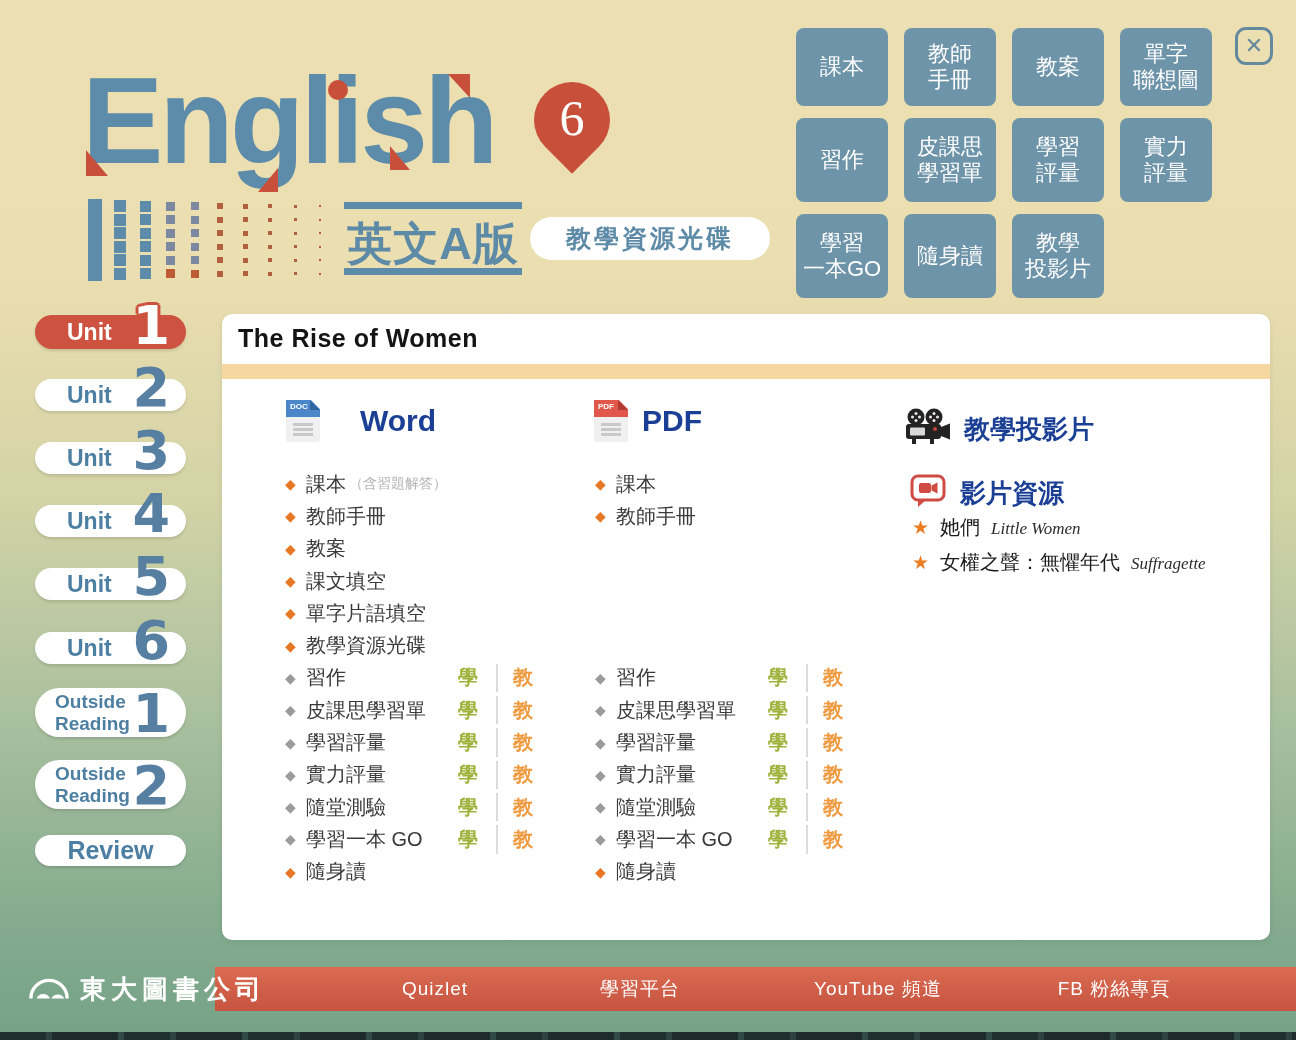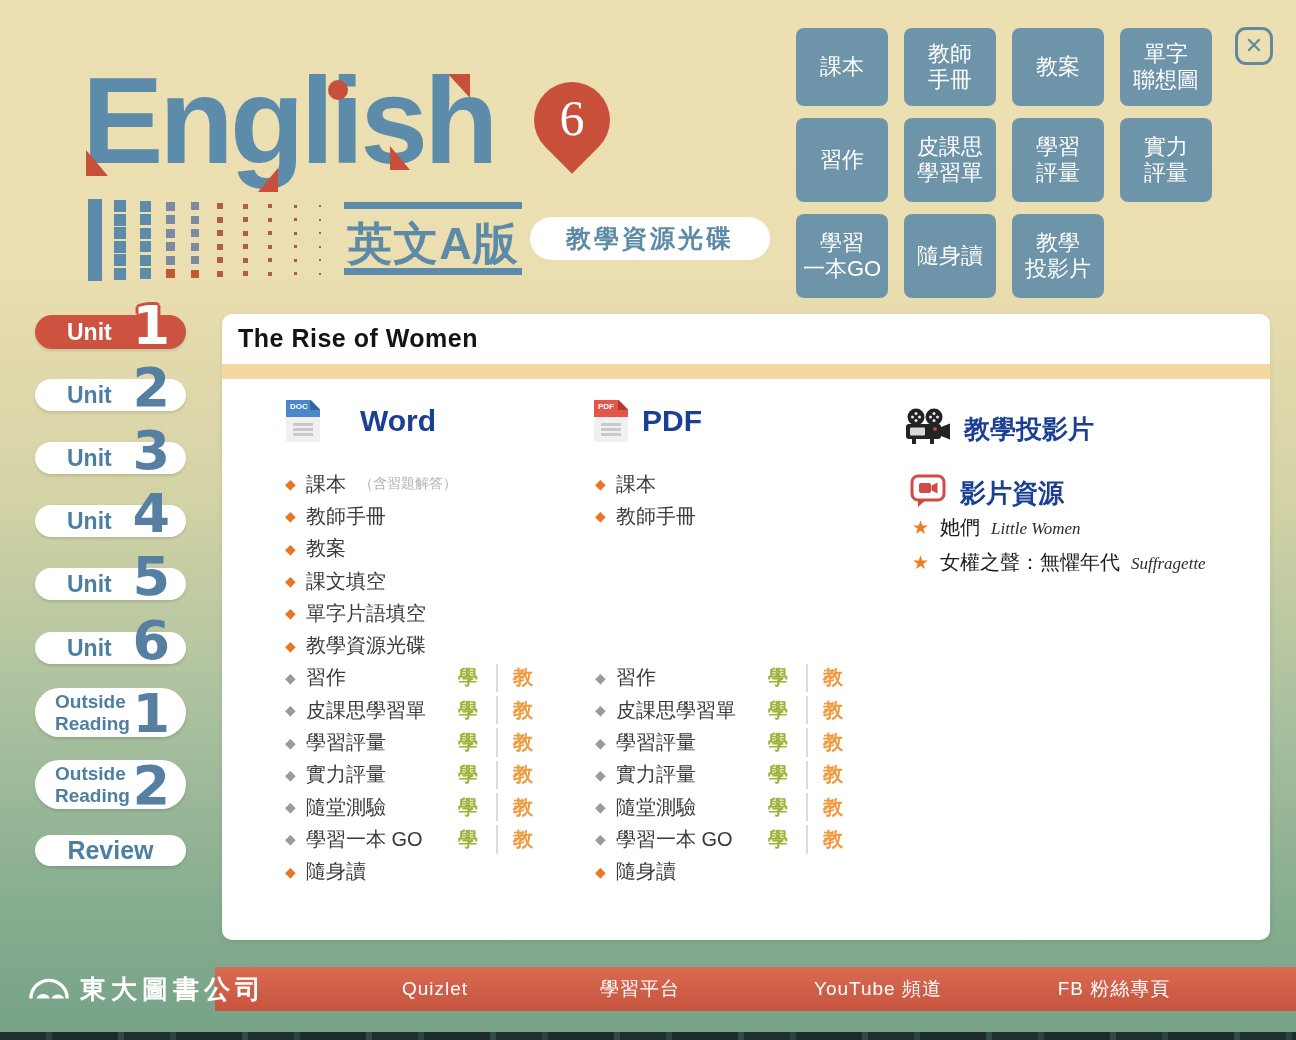--- a/index.html
+++ b/index.html
@@ -86,21 +86,21 @@
              clip-path:polygon(0 0,100% 100%,0 100%); }
   .fi-flap.doc { background:#2f66a0; } .fi-flap.pdf { background:#b03a30; }
   .fi-line { position:absolute; left:7px; right:7px; height:2.5px; background:#c9c9c9; }
 
   .res-list { position:absolute; top:154px; width:275px; }
   .word-list { left:63px; } .pdf-list { left:373px; }
   .res-row { position:relative; height:32.3px; display:flex; align-items:center; }
   .bullet { width:21px; font-size:14px; line-height:1; }
   .bullet.orange { color:#e87725; } .bullet.gray { color:#9b9b9b; }
   .res-label { font-size:20px; color:#3a3a3a; font-weight:500; cursor:pointer; }
-  .res-note { font-size:14px; color:#b3b3b3; margin-left:13px; }
+  .res-note { font-size:14px; color:#b3b3b3; margin-left:3px; }
   .act-learn { position:absolute; left:168px; width:30px; text-align:center; font-size:20px;
                color:#9fb23c; font-weight:600; cursor:pointer; }
   .act-div { position:absolute; left:211px; top:2px; bottom:2px; width:2px; background:#dcdcdc; }
   .act-teach { position:absolute; left:223px; width:30px; text-align:center; font-size:20px;
                color:#ef9a3f; font-weight:600; cursor:pointer; }
 
   .video-list { position:absolute; left:690px; top:200px; }
   .video-row { display:flex; align-items:baseline; gap:11px; height:35px; cursor:pointer; }
   .v-star { color:#ee7d22; font-size:19px; }
   .v-zh { font-size:20px; color:#1c1c1c; font-weight:500; }

